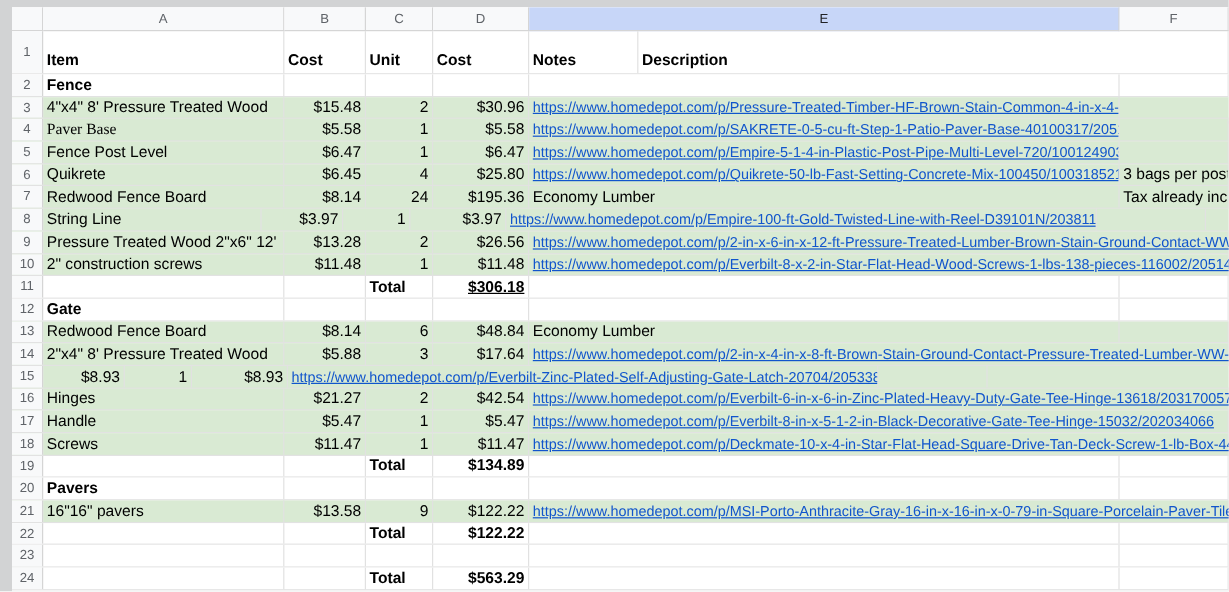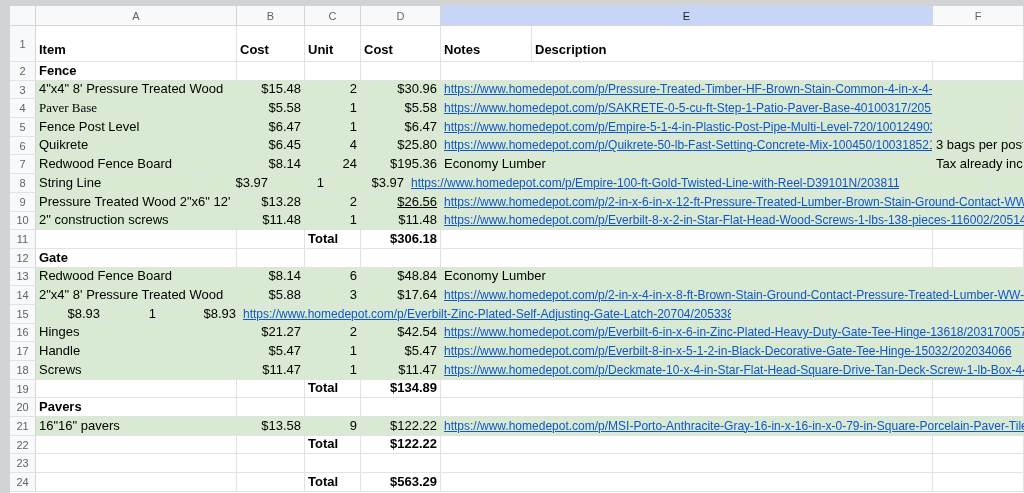--- a/index.html
+++ b/index.html
@@ -150,35 +150,35 @@
           <div class="rowhead">7</div>
           <div class="cell a" style="width: 201px;">Redwood Fence Board</div>
           <div class="cell b" style="width: 68px;">$8.14</div>
           <div class="cell c" style="width: 56px;">24</div>
           <div class="cell d" style="width: 80px;">$195.36</div>
           <div class="cell e" style="width: 492px;">Economy Lumber</div>
           <div class="cell f" style="width: 91px;">Tax already included</div>
         </div>
         <div class="row item">
           <div class="rowhead">8</div>
-          <div class="cell a" style="width: 168px;">String Line</div>
+          <div class="cell a" style="width: 182px;">String Line</div>
           <div class="cell b" style="width: 68px;">$3.97</div>
           <div class="cell c" style="width: 56px;">1</div>
           <div class="cell d" style="width: 80px;">$3.97</div>
           <div class="cell e" style="width: 492px;">
             <span class="link">https://www.homedepot.com/p/Empire-100-ft-Gold-Twisted-Line-with-Reel-D39101N/203811779</span>
           </div>
           <div class="cell f" style="width: 91px;"></div>
         </div>
         <div class="row item">
           <div class="rowhead">9</div>
           <div class="cell a" style="width: 201px;">Pressure Treated Wood 2"x6" 12'</div>
           <div class="cell b" style="width: 68px;">$13.28</div>
           <div class="cell c" style="width: 56px;">2</div>
-          <div class="cell d" style="width: 80px; text-decoration: underline;">$26.56</div>
+          <div class="cell d" style="width: 80px;">$26.56</div>
           <div class="cell e ovf" style="width: 492px;">
             <span class="link">https://www.homedepot.com/p/2-in-x-6-in-x-12-ft-Pressure-Treated-Lumber-Brown-Stain-Ground-Contact-WW-A</span>
           </div>
           <div class="cell f" style="width: 91px;"></div>
         </div>
         <div class="row item">
           <div class="rowhead">10</div>
           <div class="cell a" style="width: 201px;">2" construction screws</div>
           <div class="cell b" style="width: 68px;">$11.48</div>
           <div class="cell c" style="width: 56px;">1</div>
@@ -186,21 +186,21 @@
           <div class="cell e ovf" style="width: 492px;">
             <span class="link">https://www.homedepot.com/p/Everbilt-8-x-2-in-Star-Flat-Head-Wood-Screws-1-lbs-138-pieces-116002/205142</span>
           </div>
           <div class="cell f" style="width: 91px;"></div>
         </div>
         <div class="row total">
           <div class="rowhead">11</div>
           <div class="cell a" style="width: 201px;"></div>
           <div class="cell b" style="width: 68px;"></div>
           <div class="cell c" style="width: 56px;">Total</div>
-          <div class="cell d" style="width: 80px;">$306.18</div>
+          <div class="cell d" style="width: 80px; text-decoration: underline;">$306.18</div>
           <div class="cell e" style="width: 492px;"></div>
           <div class="cell f" style="width: 91px;"></div>
         </div>
         <div class="row section">
           <div class="rowhead">12</div>
           <div class="cell a" style="width: 201px;">Gate</div>
           <div class="cell b" style="width: 68px;"></div>
           <div class="cell c" style="width: 56px;"></div>
           <div class="cell d" style="width: 80px;"></div>
           <div class="cell e" style="width: 492px;"></div>

